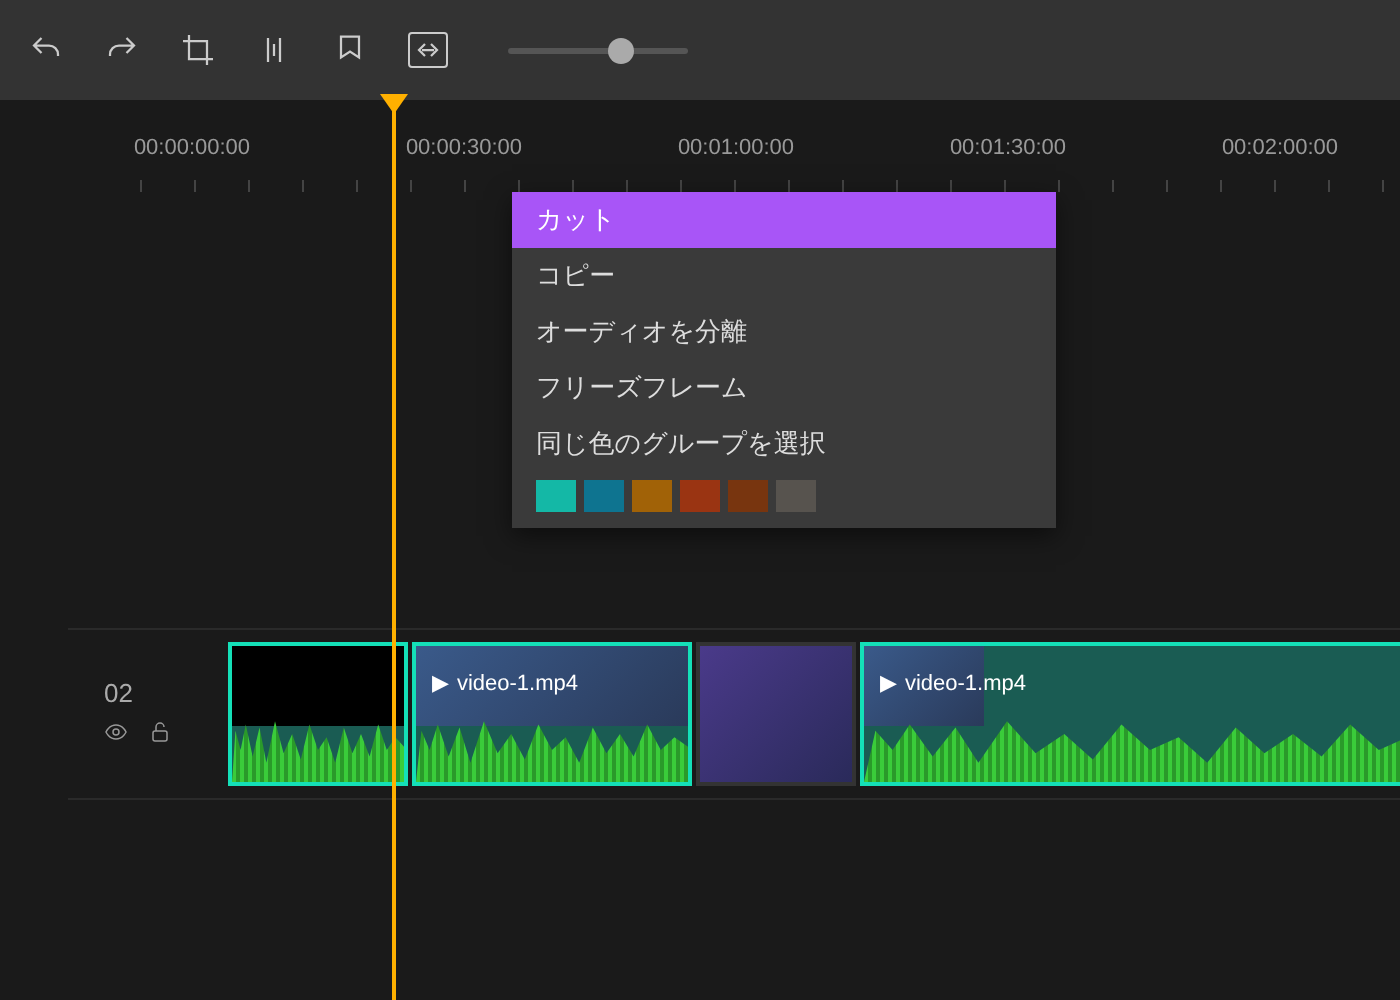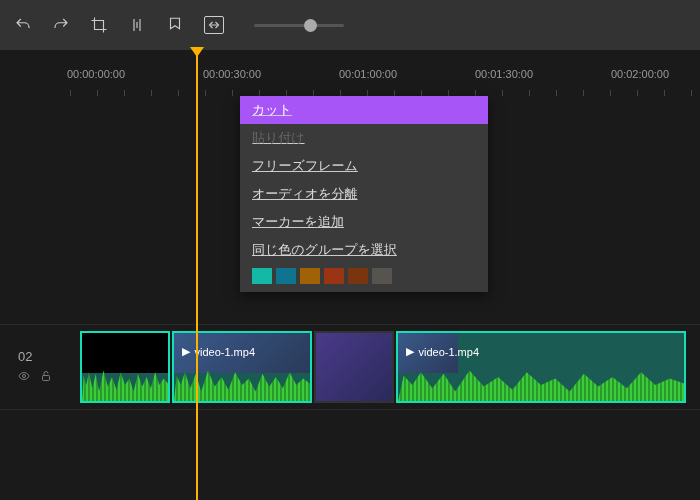--- a/index.html
+++ b/index.html
@@ -8,33 +8,33 @@
   .tool-icon { width: 18px; height: 18px; display: flex; align-items: center; justify-content: center; cursor: pointer; }
   .tool-icon svg { stroke: #ccc; fill: none; stroke-width: 1.5; }
   .zoom-slider { margin-left: 10px; width: 90px; height: 3px; background: #555; position: relative; border-radius: 2px; }
   .zoom-thumb { position: absolute; left: 50px; top: -5px; width: 13px; height: 13px; background: #aaa; border-radius: 50%; }
   .ruler { position: relative; height: 40px; margin-top: 6px; }
   .tick-label { position: absolute; top: 12px; font-size: 11px; color: #999; transform: translateX(-50%); }
   .tick-row { position: absolute; top: 34px; left: 0; right: 0; height: 10px; }
   .minor-tick { position: absolute; width: 1px; height: 6px; background: #444; top: 0; }
   .playhead { position: absolute; top: 55px; bottom: 0; width: 2px; background: #ffb000; z-index: 5; }
   .playhead-top { position: absolute; top: -8px; left: -6px; width: 0; height: 0; border-left: 7px solid transparent; border-right: 7px solid transparent; border-top: 10px solid #ffb000; }
-  .tracks { position: absolute; top: 324px; left: 0; right: 0; }
+  .tracks { position: absolute; top: 314px; left: 0; right: 0; padding-left: 34px; }
   .track { display: flex; align-items: center; height: 85px; border-top: 1px solid #2a2a2a; }
   .track-head { width: 70px; padding-left: 18px; }
   .track-label { font-size: 13px; color: #aaa; }
   .track-icons { display: flex; gap: 10px; margin-top: 6px; }
   .track-icons svg { width: 12px; height: 12px; stroke: #999; fill: none; stroke-width: 1.5; }
   .track-content { flex: 1; position: relative; height: 100%; }
   .clip { position: absolute; top: 6px; height: 72px; border: 2px solid #14e0b8; background: #1a5c53; overflow: hidden; }
   .clip-thumb { position: absolute; top: 0; left: 0; width: 100%; height: 40px; background: linear-gradient(135deg, #3a5a8a 0%, #2a3a5a 100%); }
   .clip-thumb.dark { background: #000; }
   .clip-wave { position: absolute; bottom: 0; left: 0; right: 0; height: 32px; background: repeating-linear-gradient(90deg, #3acc3a 0, #3acc3a 2px, #2a9a2a 2px, #2a9a2a 4px); clip-path: polygon(0 100%, 2% 20%, 5% 50%, 8% 10%, 12% 60%, 16% 15%, 20% 70%, 25% 5%, 30% 55%, 35% 25%, 40% 65%, 45% 10%, 50% 50%, 55% 30%, 60% 70%, 65% 15%, 70% 55%, 75% 25%, 80% 60%, 85% 10%, 90% 50%, 95% 30%, 100% 45%, 100% 100%); }
   .clip-name { position: absolute; top: 12px; left: 8px; color: #fff; font-size: 11px; display: flex; align-items: center; gap: 4px; }
-  .ctx-menu { position: absolute; left: 240px; top: 96px; width: 248px; background: #3a3a3a; z-index: 20; box-shadow: 0 4px 12px rgba(0,0,0,0.5); text-decoration: underline; }
+  .ctx-menu { position: absolute; left: 256px; top: 96px; width: 272px; background: #3a3a3a; z-index: 20; box-shadow: 0 4px 12px rgba(0,0,0,0.5); }
   .ctx-item { padding: 5px 12px; font-size: 13px; color: #ddd; cursor: pointer; }
   .ctx-item.highlighted { background: #a855f7; color: #fff; }
   .ctx-item.disabled { color: #666; }
   .color-row { display: flex; gap: 4px; padding: 4px 12px 8px; }
   .color-swatch { width: 20px; height: 16px; cursor: pointer; }
 </style>
 </head>
 <body>
 
 <div class="toolbar">
@@ -152,24 +152,23 @@
       </div>
     </div>
   </div>
   <div class="track">
     <div class="track-content"></div>
   </div>
 </div>
 
 <div class="ctx-menu">
   <div class="ctx-item highlighted">カット</div>
-  <div class="ctx-item disabled">貼り付け</div>
+  <div class="ctx-item">コピー</div>
+  <div class="ctx-item">オーディオを分離</div>
   <div class="ctx-item">フリーズフレーム</div>
-  <div class="ctx-item">オーディオを分離</div>
-  <div class="ctx-item">マーカーを追加</div>
   <div class="ctx-item">同じ色のグループを選択</div>
   <div class="color-row">
     <div class="color-swatch" style="background:#14b8a6"></div>
     <div class="color-swatch" style="background:#0e7490"></div>
     <div class="color-swatch" style="background:#a16207"></div>
     <div class="color-swatch" style="background:#9a3412"></div>
     <div class="color-swatch" style="background:#78350f"></div>
     <div class="color-swatch" style="background:#57534e"></div>
   </div>
 </div>

